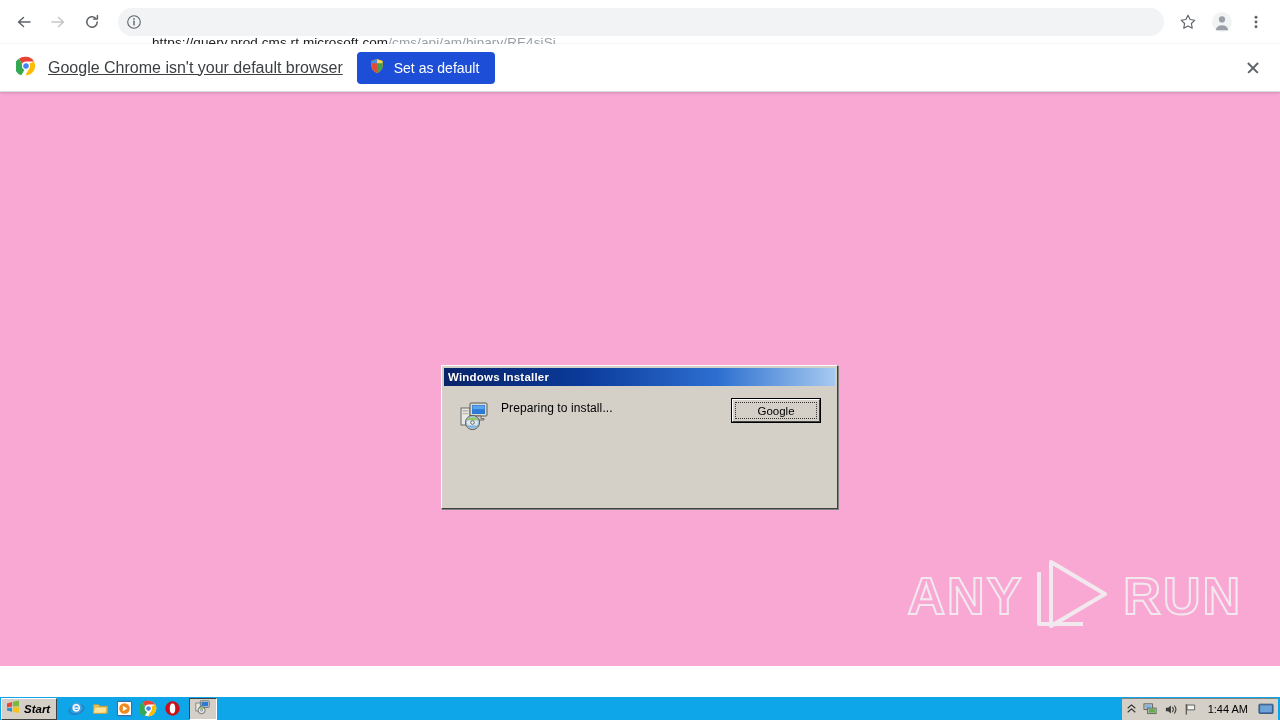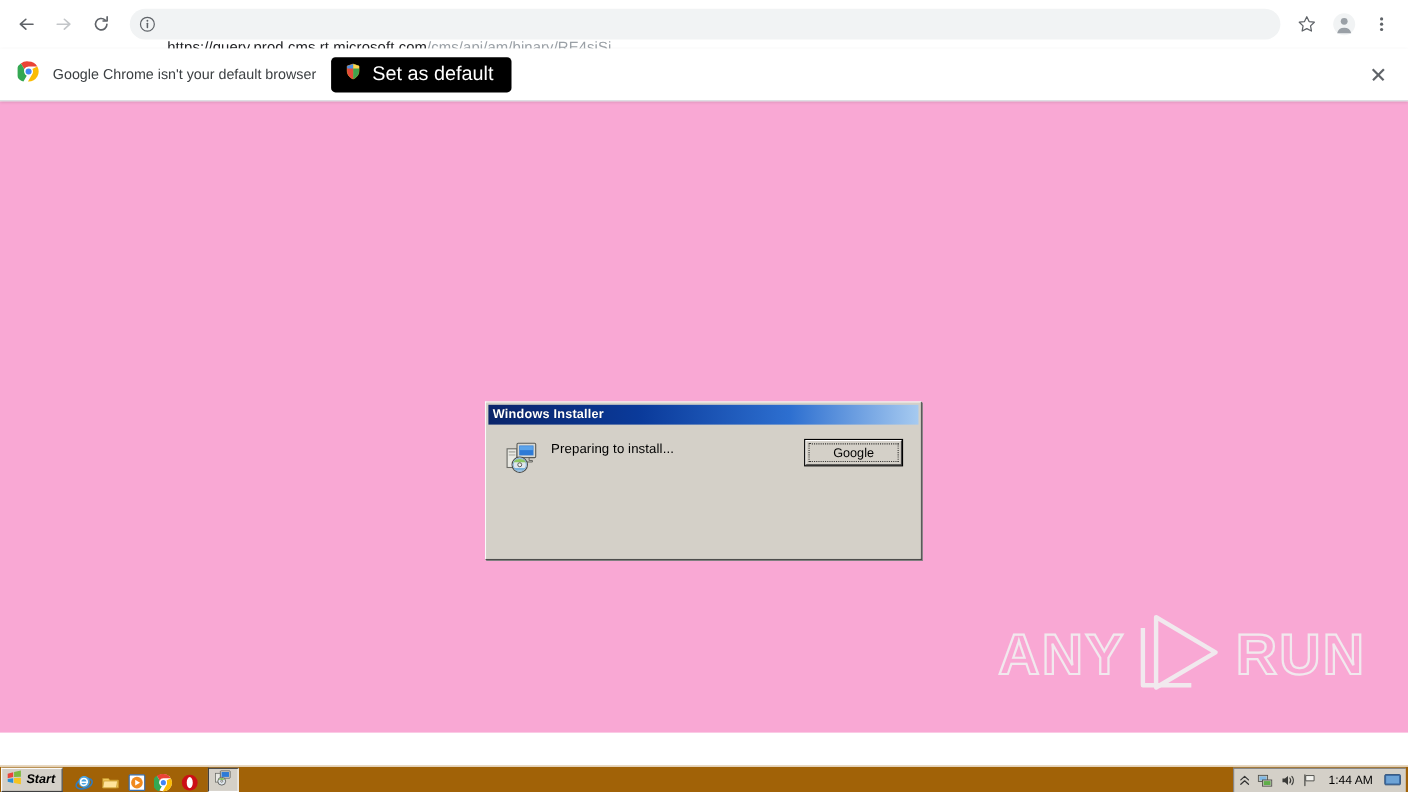--- a/index.html
+++ b/index.html
@@ -87,24 +87,24 @@
   .omni-url .dim { color: #9aa0a6; }
   .tb-icon { width: 32px; height: 32px; display:flex; align-items:center; justify-content:center; flex:none; }
 
   
   .infobar {
     height: 48px; background: #fff; border-bottom: 1px solid #dadce0;
     display: flex; align-items: center; padding: 0 14px 0 16px;
     box-shadow: 0 1px 3px rgba(0,0,0,.16);
     position: relative; z-index: 3;
   }
-  .infobar-text { font-size: 13px; color: #3c4043; margin-left: 12px; }
+  .infobar-text { font-size: 16px; color: #3c4043; margin-left: 12px; text-decoration: underline; }
   .btn-default {
-    margin-left: 14px; height: 32px; background: #000000; color: #fff;
-    border: none; border-radius: 4px; font-size: 18px;
+    margin-left: 14px; height: 32px; background: #1d4ed8; color: #fff;
+    border: none; border-radius: 4px; font-size: 14px;
     display: flex; align-items: center; gap: 9px; padding: 0 16px 0 12px;
     font-family: "Liberation Sans", sans-serif; cursor: pointer;
   }
   .infobar-close {
     margin-left: auto; width: 26px; height: 26px; position: relative;
   }
   .infobar-close::before, .infobar-close::after {
     content: ""; position: absolute; left: 6px; top: 12.3px;
     width: 14px; height: 1.6px; background: #5f6368;
   }
@@ -159,22 +159,22 @@
     cursor: default;
   }
   .win-btn .focusring {
     position: absolute; left: 2px; top: 2px; right: 2px; bottom: 2px;
     border: 1px dotted #000; opacity: .75;
   }
 
   
   .taskbar {
     position: absolute; left: 0; bottom: 0; width: 1280px; height: 24px;
-    background: #a16207; border-top: 1px solid #ffffff;
-    display: flex; align-items: flex-end;
+    background: #0ea5e9; border-top: 1px solid #ffffff;
+    display: flex; align-items: center;
   }
   .start-btn {
     height: 22px; margin-left: 1px; padding: 0 6px 0 3px;
     background: #d4d0c8;
     border-top: 1px solid #fff; border-left: 1px solid #fff;
     border-right: 1px solid #404040; border-bottom: 1px solid #404040;
     display: flex; align-items: center; gap: 3px; flex: none;
   }
   .start-label { font-size: 11.5px; font-weight: bold; color: #000; font-style: italic; }
   .ql {

